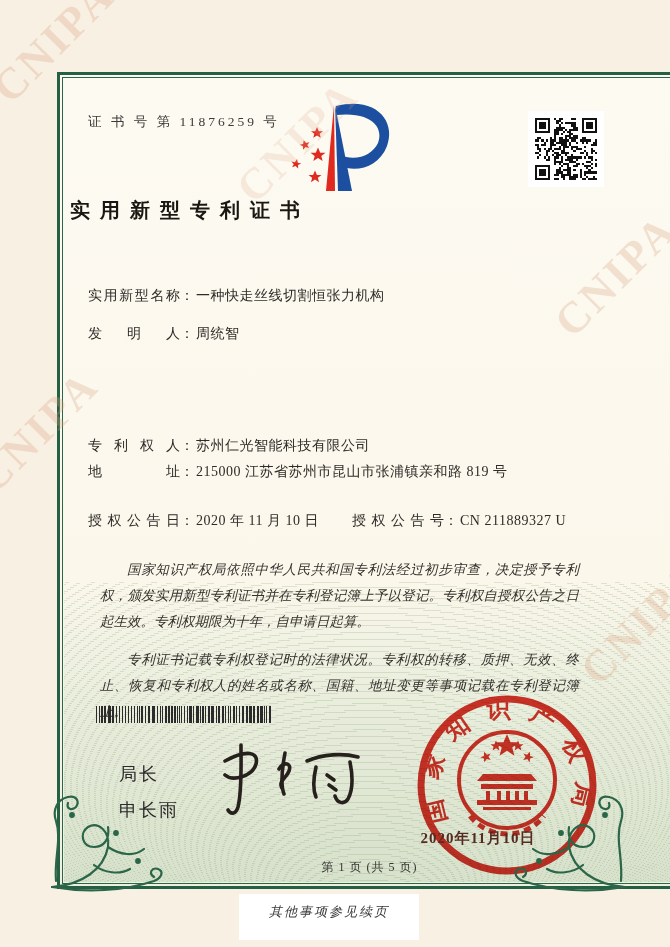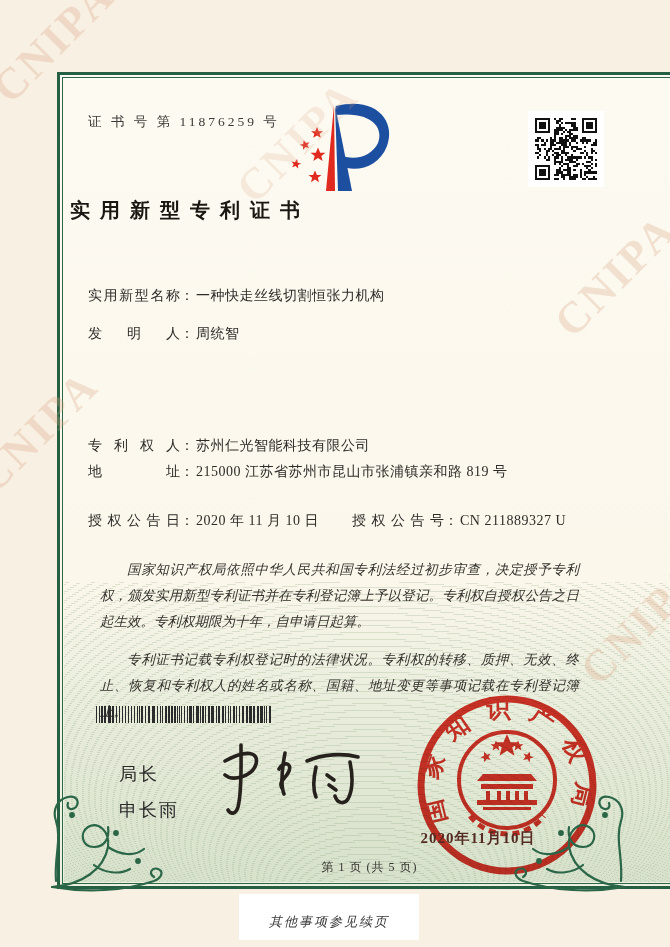--- a/index.html
+++ b/index.html
@@ -57,21 +57,21 @@
             font-size:18px; letter-spacing:2px; line-height:2.0; color:#2a2a2a;margin-left:23px; }
   .signature { left:135px; top:664px; width:178px; height:84px; }
   .seal { left:350px; top:613px; width:195px; height:195px; mix-blend-mode:multiply; opacity:0.94; }
   .page-info { left:0; top:784px; width:100%; text-align:center; font-size:12px; color:#35332f; letter-spacing:1px; }
   .orn { width:120px; height:125px; z-index:4; }
   .orn.left { left:-14px; top:694px; }
   .orn.right { left:451px; top:694px; transform:scaleX(-1); }
   
   .tab {
     position:absolute; left:239px; top:894px; width:180px; height:46px; background:#ffffff;
-    z-index:3; display:flex; justify-content:center; align-items:center; padding-top:9px; box-sizing:border-box;
+    z-index:3; display:flex; justify-content:center; align-items:flex-start; padding-top:9px; box-sizing:border-box;
     font-size:13px; font-style:italic; letter-spacing:2px; color:#3a3a3a;
   }
   svg { display:block; }
   .crisp { shape-rendering:crispEdges; }
 </style>
 </head>
 <body>
 
 <div class="page">
 

